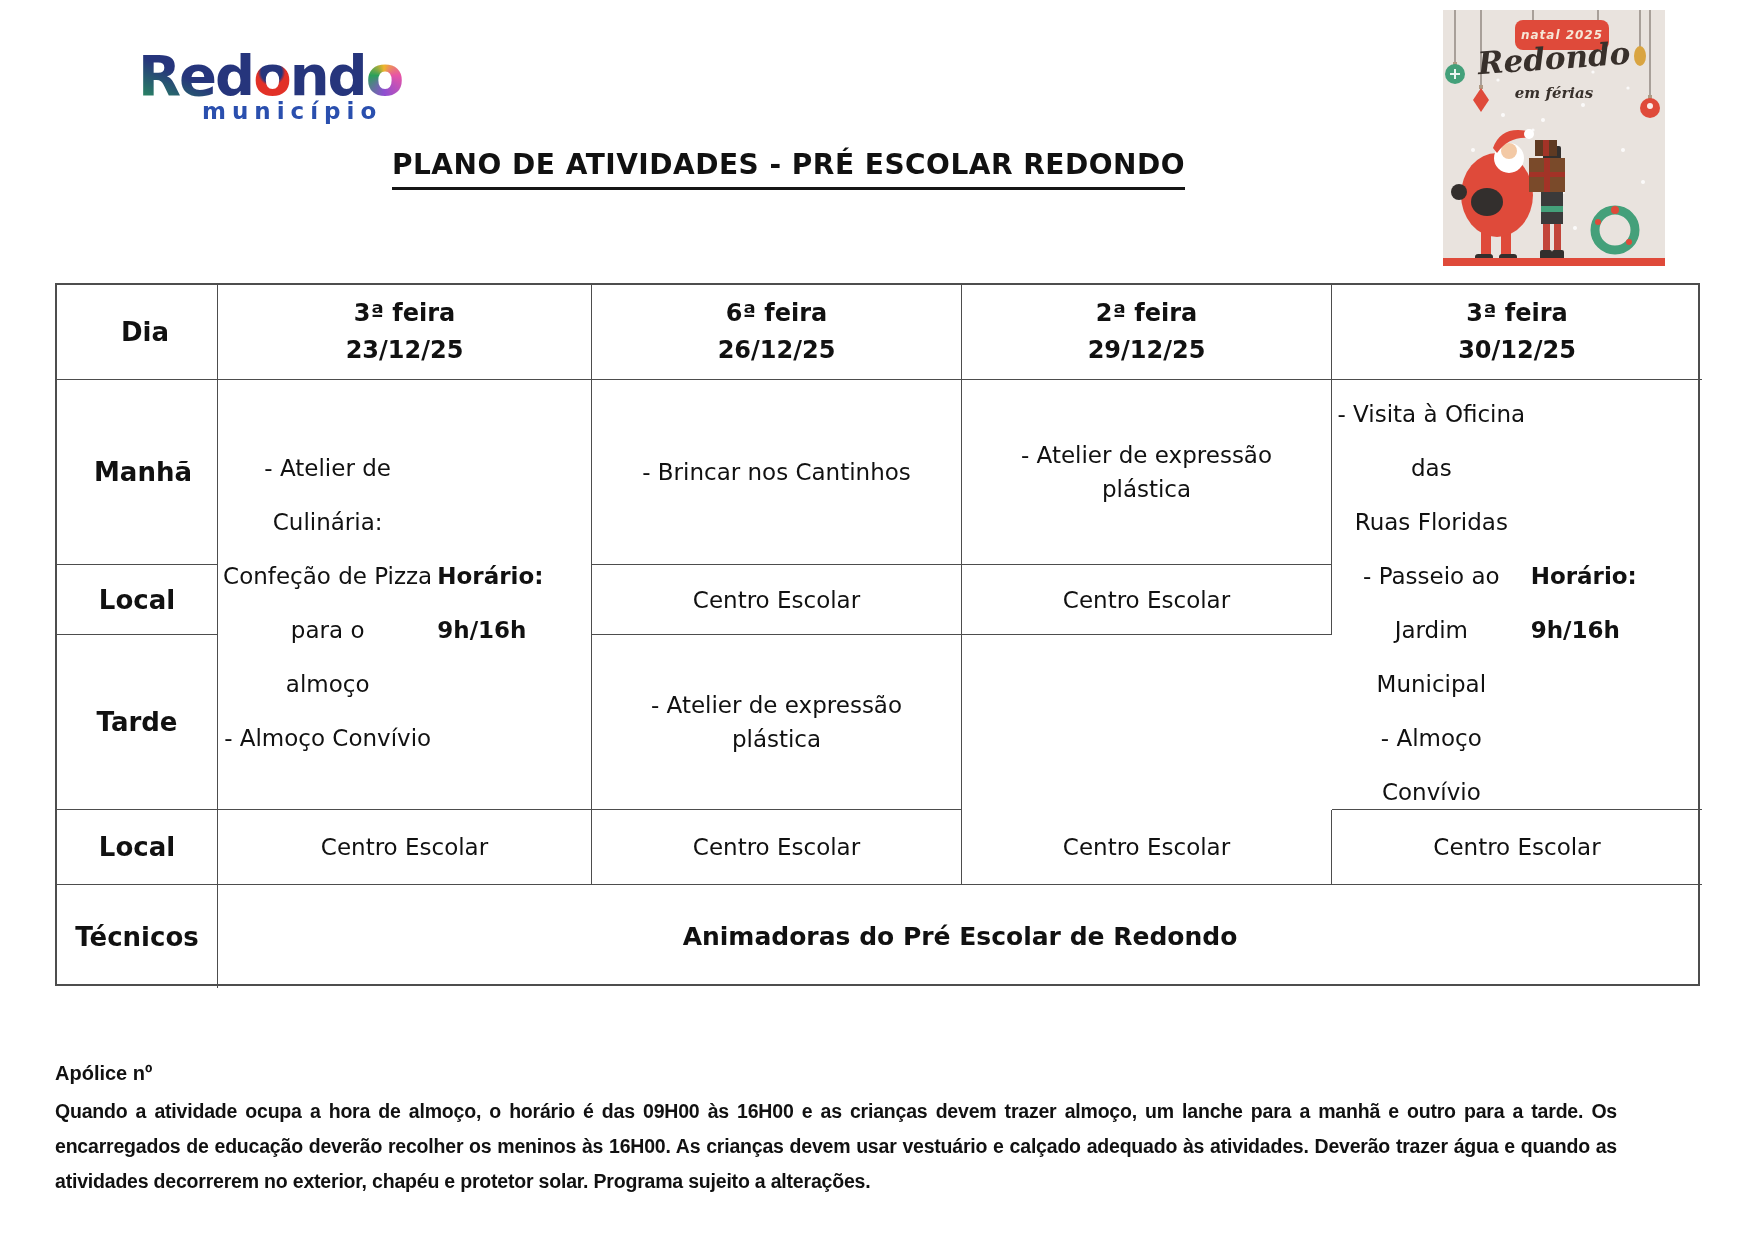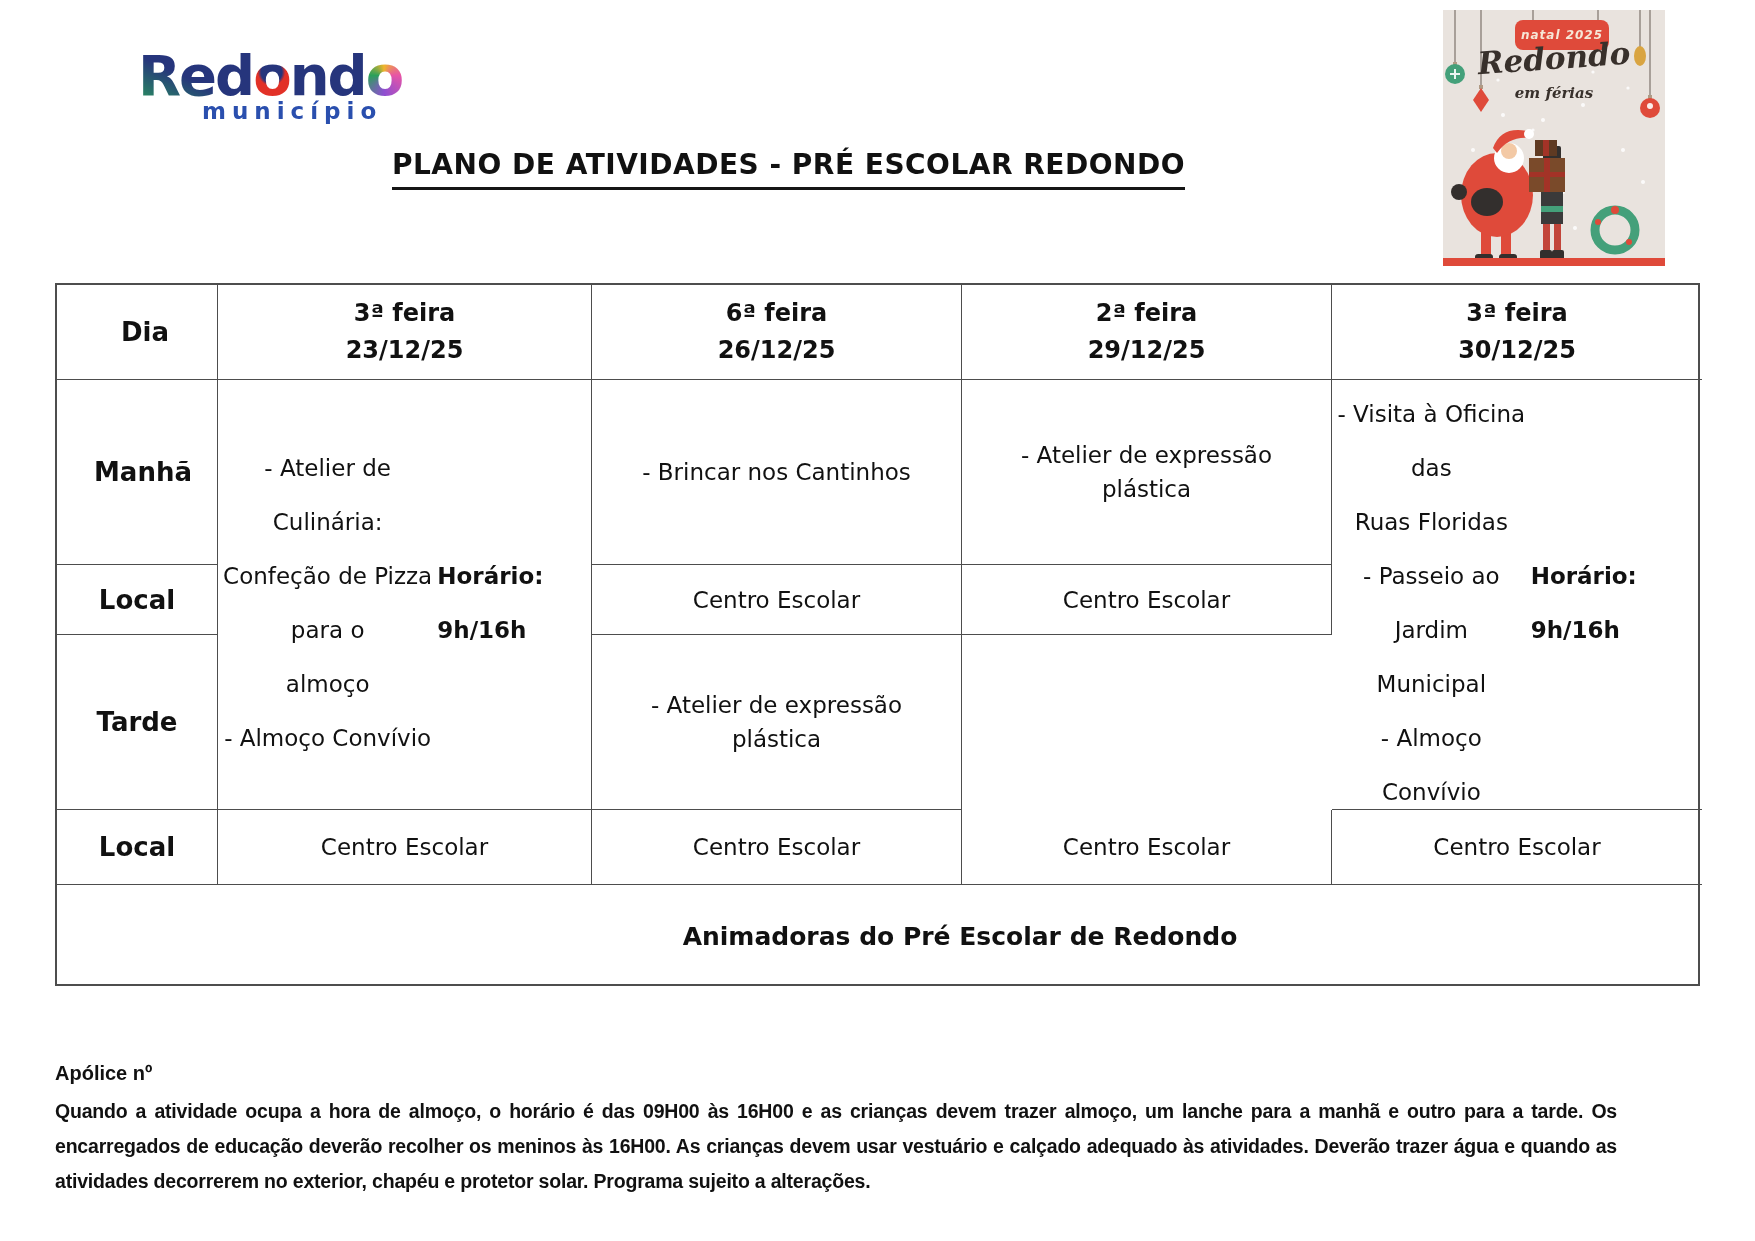--- a/index.html
+++ b/index.html
@@ -199,19 +199,20 @@
     <div class="t-cell lbl" style="grid-column:1;grid-row:4;">Tarde</div>
     <div class="t-cell cell" style="grid-column:3;grid-row:4;">- Atelier de expressão
 plástica</div>
 
     <div class="t-cell lbl" style="grid-column:1;grid-row:5;">Local</div>
     <div class="t-cell cell" style="grid-column:2;grid-row:5;">Centro Escolar</div>
     <div class="t-cell cell" style="grid-column:3;grid-row:5;">Centro Escolar</div>
     <div class="t-cell cell" style="grid-column:4;grid-row:5;">Centro Escolar</div>
     <div class="t-cell cell no-r" style="grid-column:5;grid-row:5;">Centro Escolar</div>
 
+    <div class="t-cell lbl no-b" style="grid-column:1;grid-row:6;">Técnicos</div>
     <div class="t-cell tec no-r no-b" style="grid-column:2 / span 4;grid-row:6;">Animadoras do Pré Escolar de Redondo</div>
   </div>
 
   <div class="apolice">Apólice nº</div>
   <div class="footer-text">Quando a atividade ocupa a hora de almoço, o horário é das 09H00 às 16H00 e as crianças devem trazer almoço, um lanche para a manhã e outro para a tarde.  Os encarregados de educação deverão recolher os meninos às 16H00. As crianças devem usar vestuário e calçado adequado às atividades. Deverão trazer água e quando as atividades decorrerem no exterior, chapéu e protetor solar. Programa sujeito a alterações.</div>
 
 </div>
 
 </body></html>

